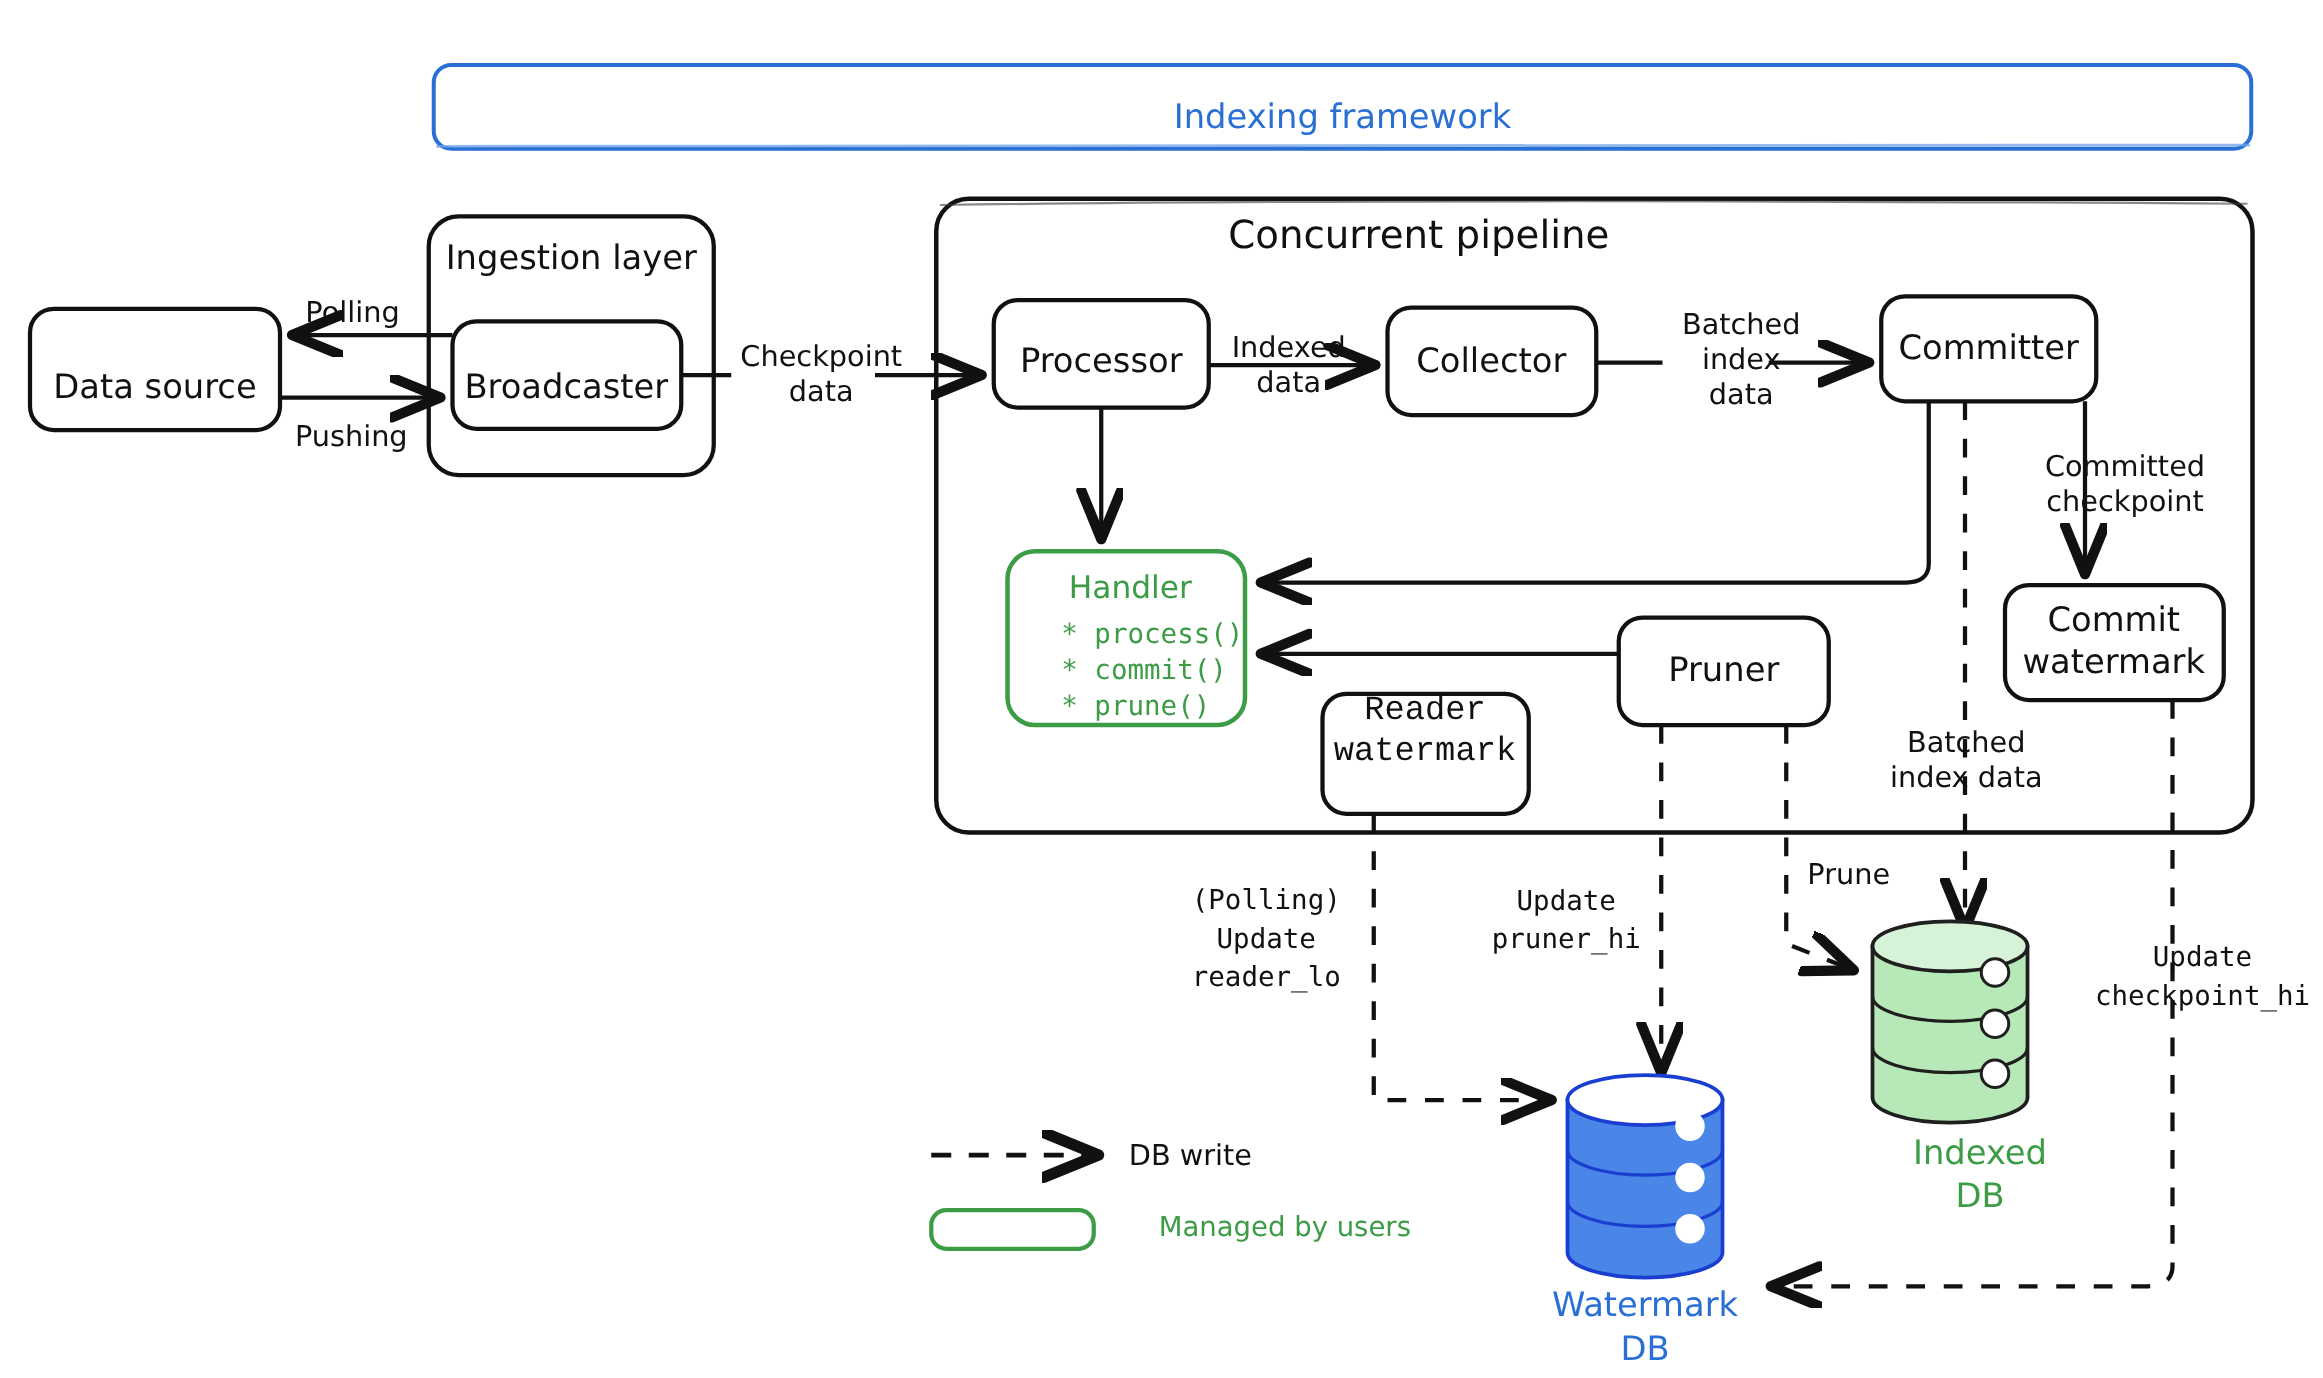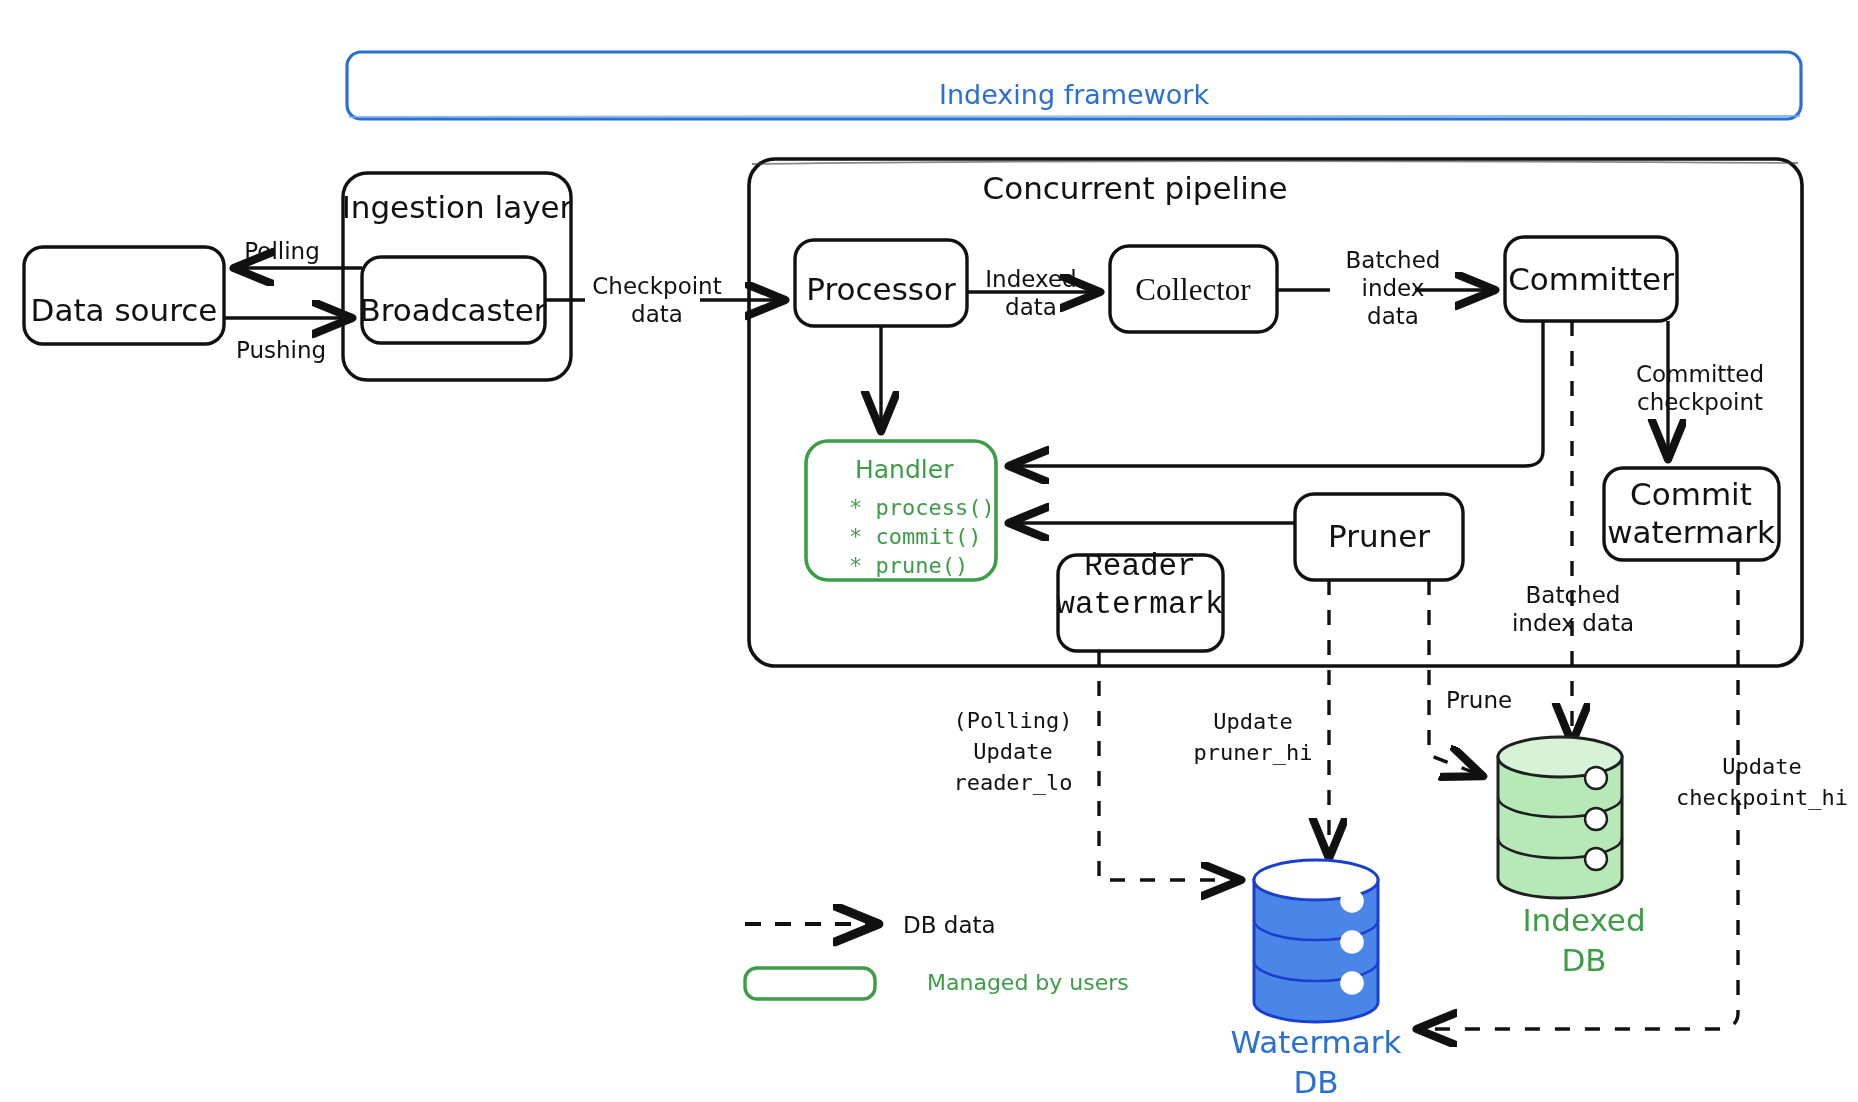--- a/index.html
+++ b/index.html
@@ -6,21 +6,21 @@
   body{
     width:1858px;height:1102px;position:relative;overflow:hidden;
     font-family:"DejaVu Sans", sans-serif;
   }
   #stage{position:absolute;left:0;top:0;width:1858px;height:1102px;}
   svg#layer{position:absolute;left:0;top:0;width:1858px;height:1102px;}
 
   .lbl{position:absolute;white-space:pre;text-align:center;line-height:1.22;
        font-family:"DejaVu Sans", sans-serif;color:#111111;}
   .mono{font-family:"DejaVu Sans Mono", monospace;text-align:center;}
-  .box-title{font-size:31px;}
+  .box-title{font-size:27px;}
   .edge-lbl{font-size:23px;}
   .green{color:#3d9c46;margin-left:24px;}
   .blue{color:#2a6fd4;}
   .ctr{transform:translate(-50%,-50%);}
 </style>
 </head>
 <body>
 
 <div id="stage">
 
@@ -166,21 +166,21 @@
   <div class="lbl ctr box-title" style="left:457px;top:208px;">Ingestion layer</div>
 
   <div class="lbl ctr box-title" style="left:1135px;top:189px;font-size:31px;">Concurrent pipeline</div>
 
   <div class="lbl ctr box-title" style="left:124px;top:311px;">Data source</div>
 
   <div class="lbl ctr box-title" style="left:453px;top:311px;">Broadcaster</div>
 
   <div class="lbl ctr box-title" style="left:881px;top:290px;">Processor</div>
 
-  <div class="lbl ctr box-title" style="left:1193px;top:290px;font-family:Liberation Serif, serif;">Collector</div>
+  <div class="lbl ctr box-title" style="left:1193px;top:290px;">Collector</div>
 
   <div class="lbl ctr box-title" style="left:1591px;top:280px;">Committer</div>
 
   <div class="lbl ctr box-title" style="left:1691px;top:514px;">Commit
 watermark</div>
 
   <div class="lbl ctr box-title" style="left:1140px;top:586px;font-family:Liberation Mono, monospace;">Reader
 watermark</div>
 
   <div class="lbl ctr box-title" style="left:1379px;top:537px;">Pruner</div>
@@ -221,17 +221,17 @@
 
   <div class="lbl ctr mono" style="left:1762px;top:782px;font-size:22px;line-height:1.42;">Update
 checkpoint_hi</div>
 
   <div class="lbl ctr box-title green" style="left:1560px;top:940px;line-height:1.3;">Indexed
 DB</div>
 
   <div class="lbl ctr box-title blue" style="left:1316px;top:1062px;line-height:1.3;">Watermark
 DB</div>
 
-  <div class="lbl edge-lbl" style="left:903px;top:911px;text-align:left;">DB data</div>
+  <div class="lbl edge-lbl" style="left:903px;top:911px;text-align:left;">DB write</div>
 
   <div class="lbl edge-lbl green" style="left:903px;top:970px;text-align:left;font-size:22px;">Managed by users</div>
 
 </div>
 
 </body></html>

